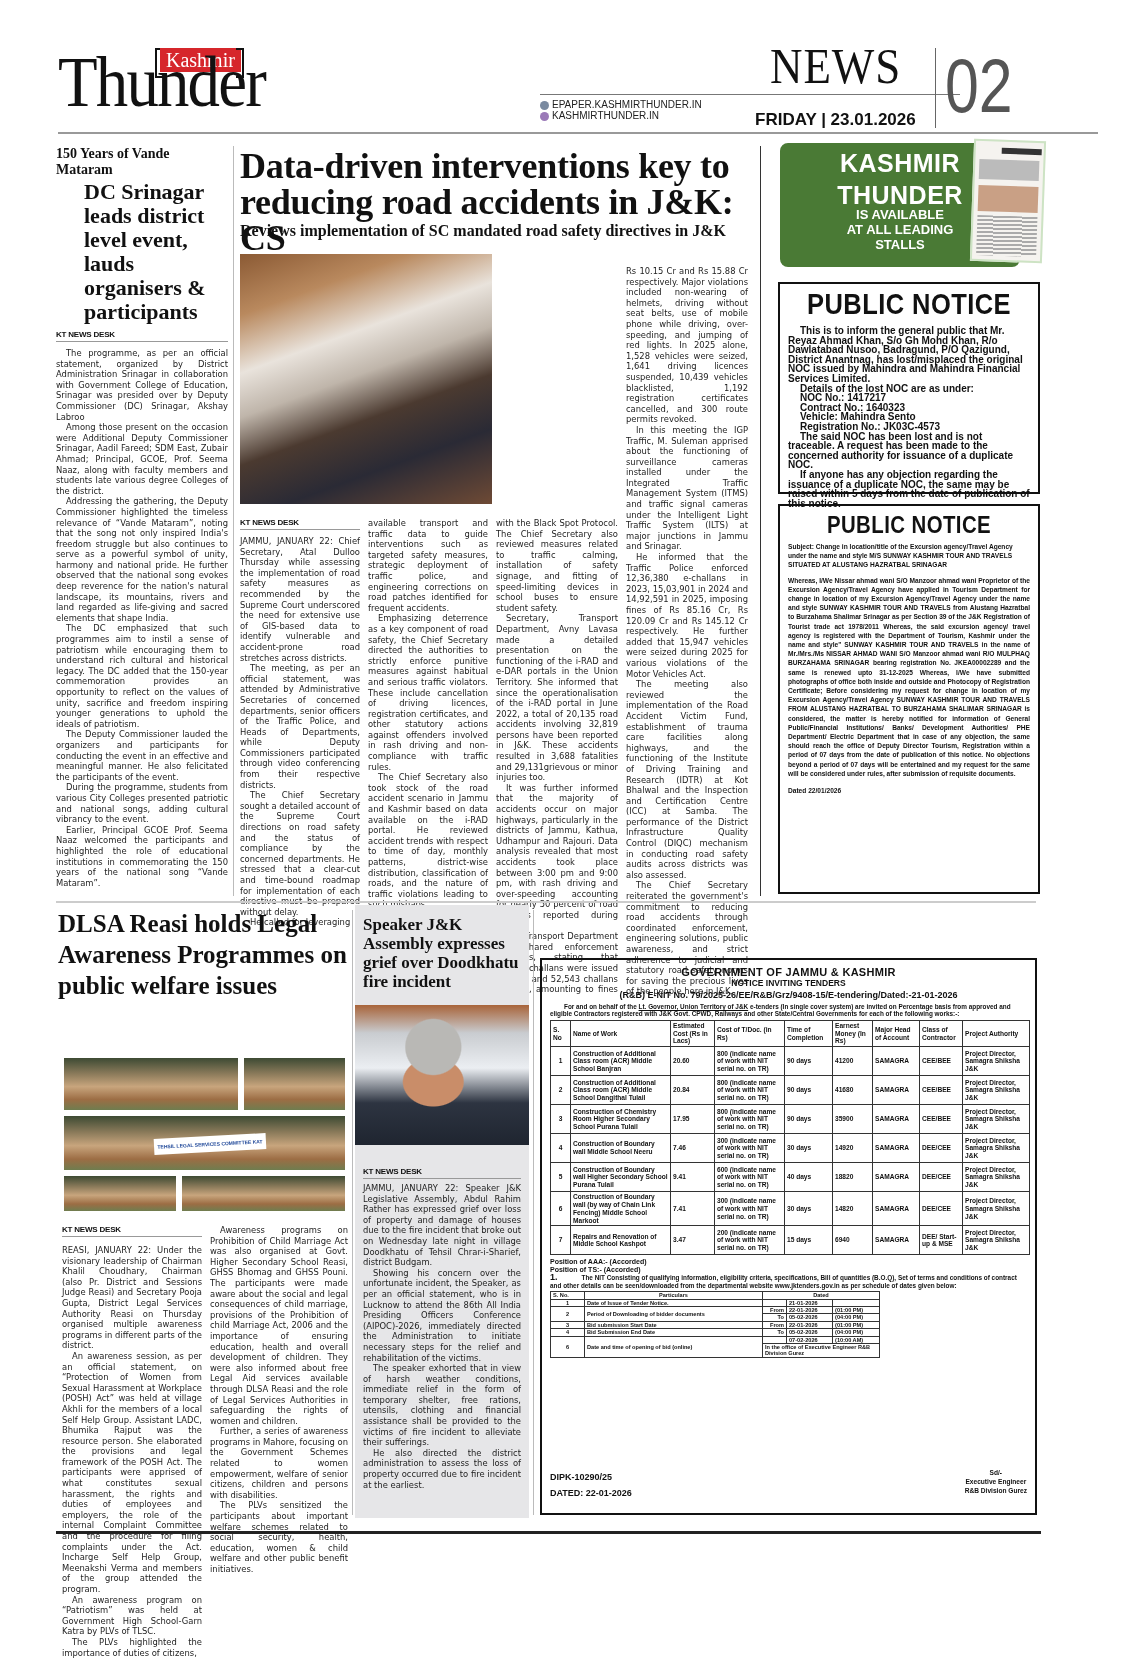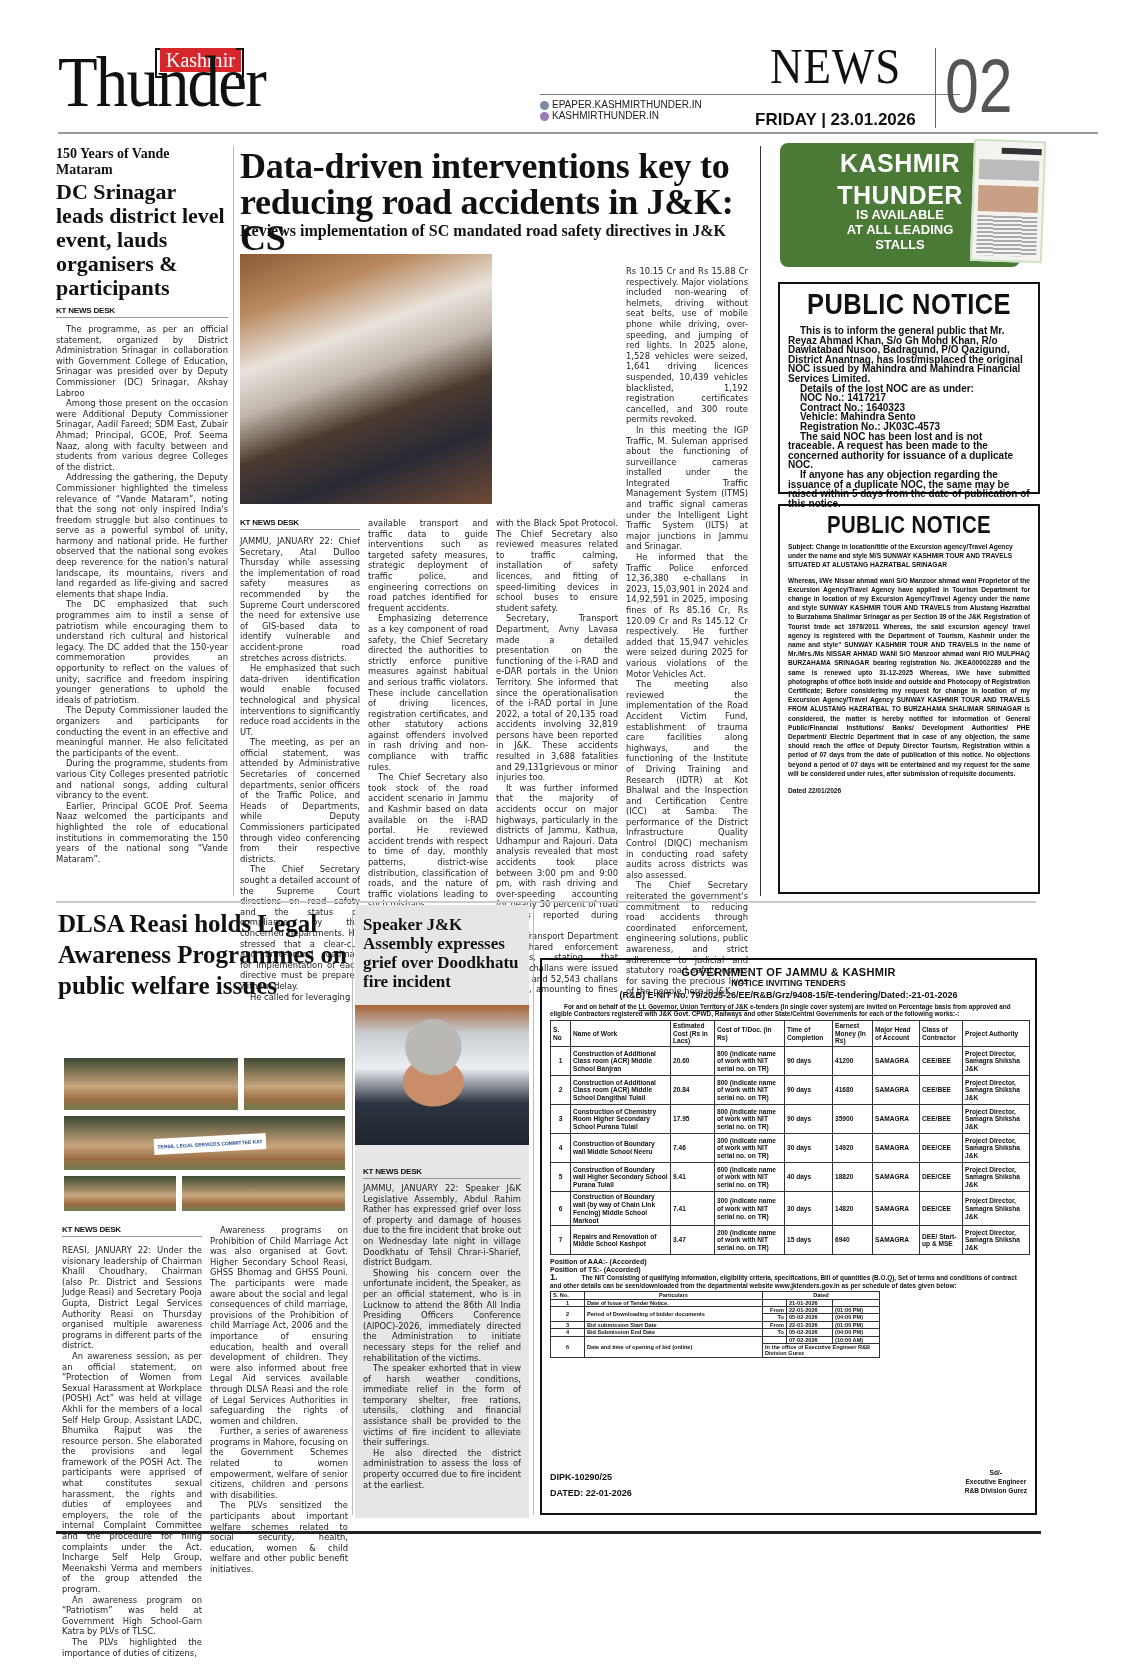--- a/index.html
+++ b/index.html
@@ -17,21 +17,21 @@
   .hdr-url { font-family: "Liberation Sans", sans-serif; font-size: 10px; color: #222; }
   .hdr-date { left: 755px; top: 110px; font-family: "Liberation Sans", sans-serif; font-size: 17px; font-weight: bold; }
   .web-icon { display: inline-block; width: 9px; height: 9px; border-radius: 50%; margin-right: 3px; vertical-align: middle; }
 
   
   .col { font-size: 8.4px; line-height: 10.6px; text-align: justify; color: #222; font-family: "DejaVu Sans", sans-serif; }
   .col p { text-indent: 10px; }
   .col p.first { text-indent: 0; }
   .desk { font-family: "Liberation Sans", sans-serif; font-weight: bold; font-size: 8px; border-bottom: 1px solid #999; padding-bottom: 2px; letter-spacing: -0.2px; }
   .kicker { font-family: "Liberation Serif", serif; font-weight: bold; font-size: 14px; }
-  .h-side { font-family: "Liberation Serif", serif; font-weight: bold; font-size: 22px; line-height: 24px; }
+  .h-side { font-family: "Liberation Serif", serif; font-weight: bold; font-size: 22px; line-height: 24px; margin-left: 28px; }
   .h-main { font-family: "Liberation Serif", serif; font-weight: 900; font-size: 36px; line-height: 36px; letter-spacing: -0.3px; }
   .h-sub { font-family: "Liberation Serif", serif; font-weight: bold; font-size: 16px; }
   .h-dlsa { font-family: "Liberation Serif", serif; font-weight: bold; font-size: 25px; line-height: 31px; }
   .h-speaker { font-family: "Liberation Serif", serif; font-weight: bold; font-size: 17px; line-height: 19px; }
 
   .photo-meeting { background: linear-gradient(160deg, #8b5a34 0%, #b9895e 18%, #e9e3dc 35%, #bfb5aa 48%, #4b3a30 62%, #2a2a35 78%, #6e4a35 100%); }
   .photo-speaker { background: radial-gradient(circle at 45% 30%, #b9b8b5 0 20%, transparent 21%), radial-gradient(ellipse at 45% 55%, #c98d69 0 22%, transparent 23%), linear-gradient(180deg, #a8643a 0%, #c9ccd0 20%, #ebeef2 45%, #2d3441 70%, #1f2530 100%); }
   .photo-dlsa { background: linear-gradient(180deg, #3d4a33 0%, #8a7a5a 30%, #c8a57d 55%, #9c6d44 80%, #6f7d4f 100%); }
   .photo-tile { position: absolute; border: 2px solid #fff; }
 
@@ -68,49 +68,48 @@
 <div class="abs vline" style="left:935px; top:48px; height:80px;"></div>
 <div class="abs page-num">02</div>
 <div class="abs head-rule"></div>
 
 <div class="abs" style="left:56px; top:146px; width:172px;">
   <div class="kicker">150 Years of Vande Mataram</div>
   <div class="h-side" style="margin-top:2px;">DC Srinagar leads district level event, lauds organisers &amp; participants</div>
   <div class="desk" style="margin-top:6px;">KT NEWS DESK</div>
   <div class="col" style="margin-top:6px;">
     <p>The programme, as per an official statement, organized by District Administration Srinagar in collaboration with Government College of Education, Srinagar was presided over by Deputy Commissioner (DC) Srinagar, Akshay Labroo</p>
-    <p>Among those present on the occasion were Additional Deputy Commissioner Srinagar, Aadil Fareed; SDM East, Zubair Ahmad; Principal, GCOE, Prof. Seema Naaz, along with faculty between and students from various degree Colleges of the district.</p>
+    <p>Among those present on the occasion were Additional Deputy Commissioner Srinagar, Aadil Fareed; SDM East, Zubair Ahmad; Principal, GCOE, Prof. Seema Naaz, along with faculty members and students late various degree Colleges of the district.</p>
     <p>Addressing the gathering, the Deputy Commissioner highlighted the timeless relevance of “Vande Mataram”, noting that the song not only inspired India's freedom struggle but also continues to serve as a powerful symbol of unity, harmony and national pride. He further observed that the national song evokes deep reverence for the nation's natural landscape, its mountains, rivers and land regarded as life-giving and sacred elements that shape India.</p>
     <p>The DC emphasized that such programmes aim to instil a sense of patriotism while encouraging them to understand rich cultural and historical legacy. The DC added that the 150-year commemoration provides an opportunity to reflect on the values of unity, sacrifice and freedom inspiring younger generations to uphold the ideals of patriotism.</p>
     <p>The Deputy Commissioner lauded the organizers and participants for conducting the event in an effective and meaningful manner. He also felicitated the participants of the event.</p>
     <p>During the programme, students from various City Colleges presented patriotic and national songs, adding cultural vibrancy to the event.</p>
     <p>Earlier, Principal GCOE Prof. Seema Naaz welcomed the participants and highlighted the role of educational institutions in commemorating the 150 years of the national song “Vande Mataram”.</p>
   </div>
 </div>
 <div class="abs vline" style="left:233px; top:146px; height:750px; background:#bbb;"></div>
 
 <div class="abs h-main" style="left:240px; top:148px; width:520px;">Data-driven interventions key to reducing road accidents in J&amp;K: CS</div>
 <div class="abs h-sub" style="left:240px; top:222px; width:520px;">Reviews implementation of SC mandated road safety directives in J&amp;K</div>
 <div class="abs photo-meeting" style="left:240px; top:254px; width:252px; height:250px;"></div>
 <div class="abs desk" style="left:240px; top:518px; width:120px;">KT NEWS DESK</div>
 <div class="abs col" style="left:240px; top:536px; width:120px;">
   <p class="first">JAMMU, JANUARY 22: Chief Secretary, Atal Dulloo Thursday while assessing the implementation of road safety measures as recommended by the Supreme Court underscored the need for extensive use of GIS-based data to identify vulnerable and accident-prone road stretches across districts.</p>
-  <p>He emphasized that such data-driven identification would enable focused technological and physical interventions to significantly reduce road accidents in the UT.</p>
   <p>The meeting, as per an official statement, was attended by Administrative Secretaries of concerned departments, senior officers of the Traffic Police, and Heads of Departments, while Deputy Commissioners participated through video conferencing from their respective districts.</p>
   <p>The Chief Secretary sought a detailed account of the Supreme Court directions on road safety and the status of compliance by the concerned departments. He stressed that a clear-cut and time-bound roadmap for implementation of each directive must be prepared without delay.</p>
   <p>He called for leveraging</p>
 </div>
 <div class="abs col" style="left:368px; top:518px; width:120px;">
   <p class="first">available transport and traffic data to guide interventions such as targeted safety measures, strategic deployment of traffic police, and engineering corrections on road patches identified for frequent accidents.</p>
   <p>Emphasizing deterrence as a key component of road safety, the Chief Secretary directed the authorities to strictly enforce punitive measures against habitual and serious traffic violators. These include cancellation of driving licences, registration certificates, and other statutory actions against offenders involved in rash driving and non-compliance with traffic rules.</p>
   <p>The Chief Secretary also took stock of the road accident scenario in Jammu and Kashmir based on data available on the i-RAD portal. He reviewed accident trends with respect to time of day, monthly patterns, district-wise distribution, classification of roads, and the nature of traffic violations leading to such mishaps.</p>
   <p>During the meeting, road construction agencies including PWD, NHAI, NHIDCL, BRO and SAMPARK were asked to brief the meeting on steps taken for removal of identified black spots in accordance</p>
 </div>
 <div class="abs col" style="left:496px; top:518px; width:122px;">
-  <p class="first">with the Black Spot Protocol. The Chief Secretary also reviewed measures related to traffic calming, installation of safety licences, and fitting of speed-limiting devices in school buses to ensure student safety.</p>
+  <p class="first">with the Black Spot Protocol. The Chief Secretary also reviewed measures related to traffic calming, installation of safety signage, and fitting of speed-limiting devices in school buses to ensure student safety.</p>
   <p>Secretary, Transport Department, Avny Lavasa made a detailed presentation on the functioning of the i-RAD and e-DAR portals in the Union Territory. She informed that since the operationalisation of the i-RAD portal in June 2022, a total of 20,135 road accidents involving 32,819 persons have been reported in J&amp;K. These accidents resulted in 3,688 fatalities and 29,131grievous or minor injuries too.</p>
   <p>It was further informed that the majority of accidents occur on major highways, particularly in the districts of Jammu, Kathua, Udhampur and Rajouri. Data analysis revealed that most accidents took place between 3:00 pm and 9:00 pm, with rash driving and over-speeding accounting for nearly 50 percent of road mishaps reported during 2025.</p>
   <p>The Transport Department also shared enforcement statistics, stating that 40,197 challans were issued in 2024 and 52,543 challans in 2025, amounting to fines of</p>
 </div>
 <div class="abs col" style="left:626px; top:266px; width:122px;">
   <p class="first">Rs 10.15 Cr and Rs 15.88 Cr respectively. Major violations included non-wearing of helmets, driving without seat belts, use of mobile phone while driving, over-speeding, and jumping of red lights. In 2025 alone, 1,528 vehicles were seized, 1,641 driving licences suspended, 10,439 vehicles blacklisted, 1,192 registration certificates cancelled, and 300 route permits revoked.</p>
   <p>In this meeting the IGP Traffic, M. Suleman apprised about the functioning of surveillance cameras installed under the Integrated Traffic Management System (ITMS) and traffic signal cameras under the Intelligent Light Traffic System (ILTS) at major junctions in Jammu and Srinagar.</p>
   <p>He informed that the Traffic Police enforced 12,36,380 e-challans in 2023, 15,03,901 in 2024 and 14,92,591 in 2025, imposing fines of Rs 85.16 Cr, Rs 120.09 Cr and Rs 145.12 Cr respectively. He further added that 15,947 vehicles were seized during 2025 for various violations of the Motor Vehicles Act.</p>
   <p>The meeting also reviewed the implementation of the Road Accident Victim Fund, establishment of trauma care facilities along highways, and the functioning of the Institute of Driving Training and Research (IDTR) at Kot Bhalwal and the Inspection and Certification Centre (ICC) at Samba. The performance of the District Infrastructure Quality Control (DIQC) mechanism in conducting road safety audits across districts was also assessed.</p>
   <p>The Chief Secretary reiterated the government's commitment to reducing road accidents through coordinated enforcement, engineering solutions, public awareness, and strict adherence to judicial and statutory road safety norms for saving the precious lives of the people here in J&amp;K.</p>

